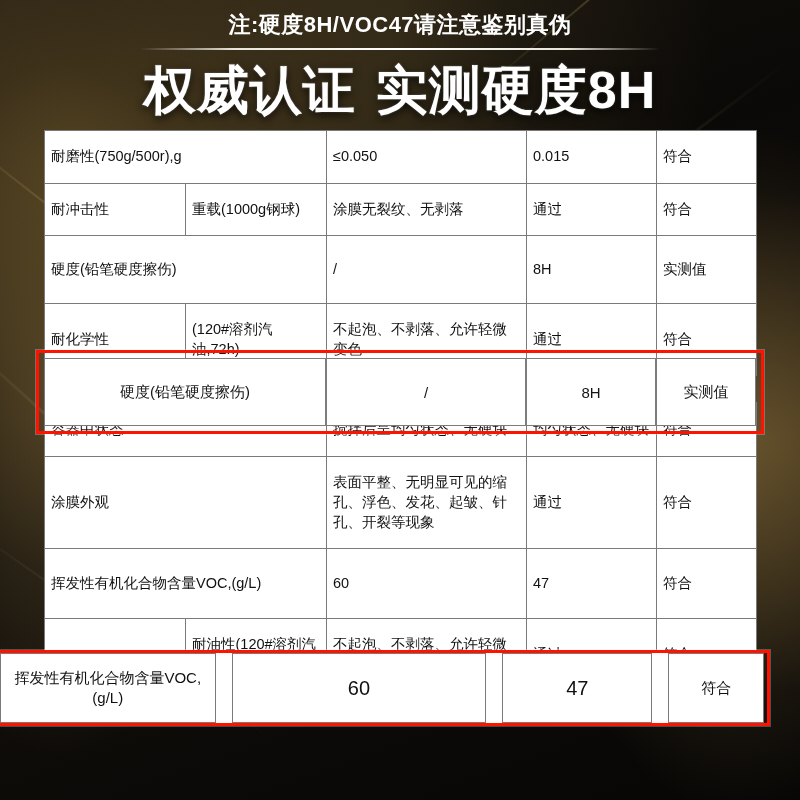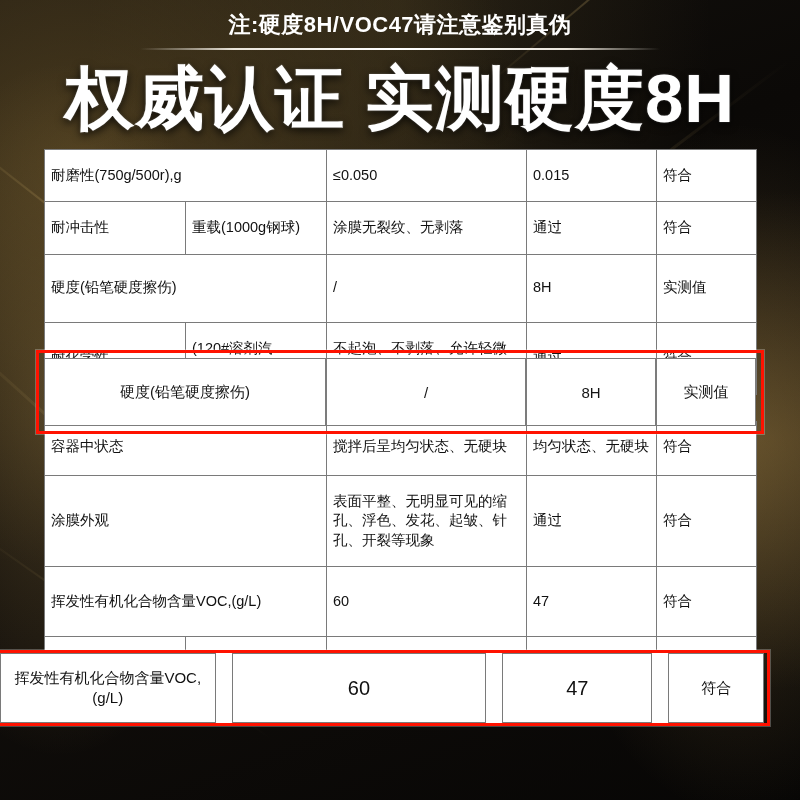--- a/index.html
+++ b/index.html
@@ -62,21 +62,21 @@
     height: 2px;
     margin: 0 auto;
     background: linear-gradient(90deg, rgba(255,255,255,0) 0%, #e9e4da 18%, #ffffff 50%, #e9e4da 82%, rgba(255,255,255,0) 100%);
   }
 
   
   .headline {
     position: relative;
     margin: 12px auto 0;
     text-align: center;
-    font-size: 69px;
+    font-size: 52px;
     line-height: 1.08;
     font-weight: 700;
     color: #ffffff;
     text-shadow: 0 3px 8px rgba(0,0,0,0.8), 0 0 2px rgba(255,255,255,.4);
     letter-spacing: 1px;
     font-family: "Liberation Sans", sans-serif;
     white-space: nowrap;
   }
   .headline .gap { display:inline-block; width: 20px; }
 
@@ -249,21 +249,21 @@
       </tr>
     </tbody>
       </table>
   </div>
 
   <div class="panel-gap"></div>
 
   <div class="table-wrap">
     <table class="spec">
       <tbody>
-          <tr style="height:54px;font-family:Liberation Mono, monospace;">
+          <tr style="height:54px;">
         <td class="c1" colspan="2" style="width:282px;">容器中状态</td>
         <td class="c3">搅拌后呈均匀状态、无硬块</td>
         <td class="c4">均匀状态、无硬块</td>
         <td class="c5">符合</td>
       </tr>
       <tr style="height:78px;">
         <td class="c1" colspan="2" style="width:282px;">涂膜外观</td>
         <td class="c3">表面平整、无明显可见的缩孔、浮色、发花、起皱、针孔、开裂等现象</td>
         <td class="c4">通过</td>
         <td class="c5">符合</td>

